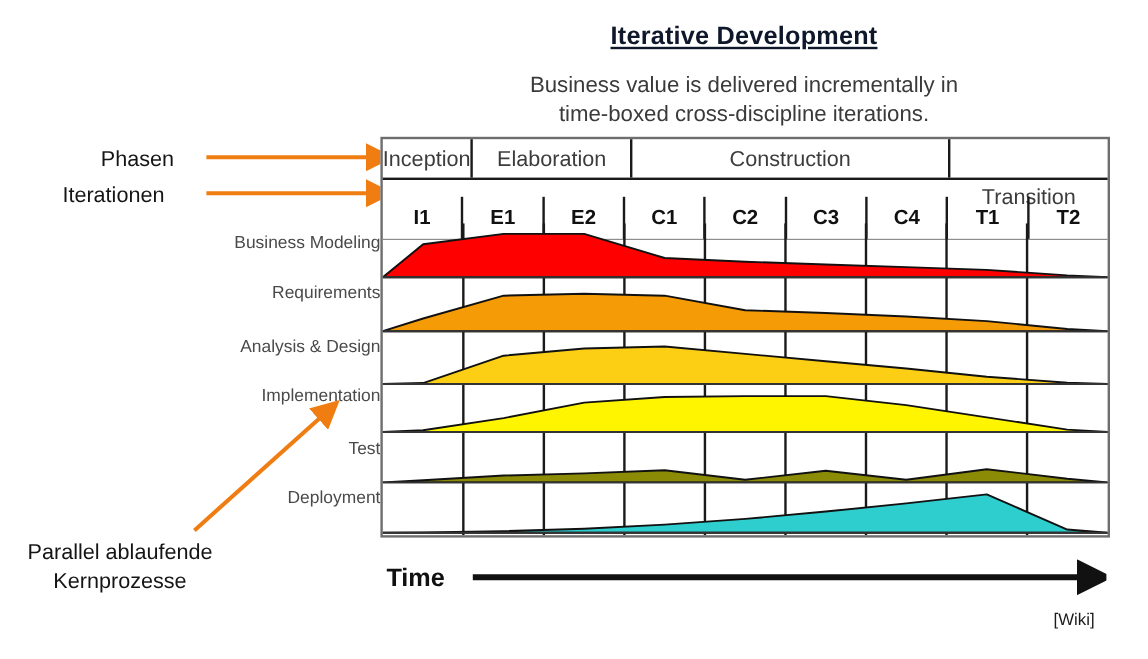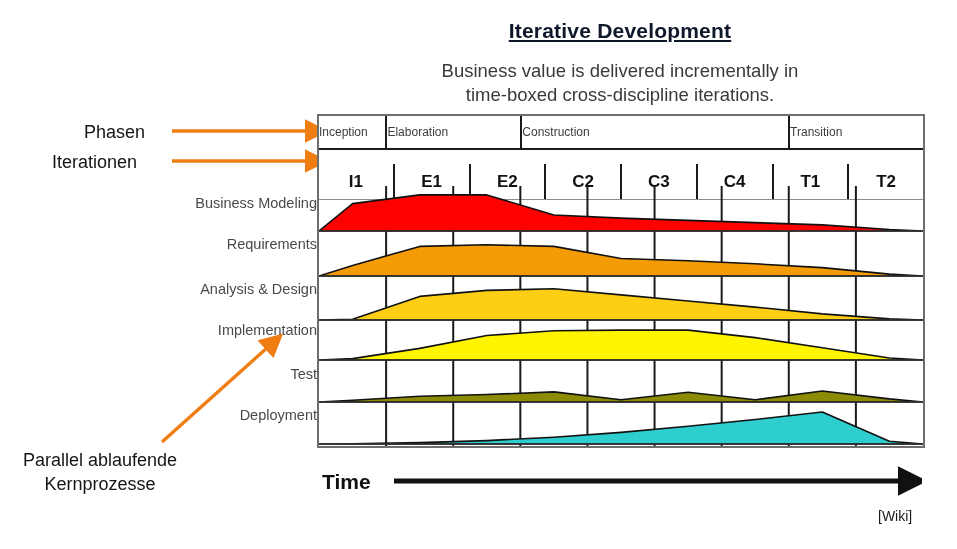--- a/index.html
+++ b/index.html
@@ -91,22 +91,22 @@
     border-bottom: 2px solid #1a1a1a;
   }
   #iteration-row {
     top: 48px;
     height: 36px;
     border-bottom: 1px solid #8d8d8d;
   }
   .phase-cell {
     display: flex;
     align-items: center;
-    justify-content: flex-start;
-    font-size: 12px;
+    justify-content: center;
+    font-size: 18px;
     color: #3c3c3c;
     border-right: 2px solid #1a1a1a;
     box-sizing: border-box;
     height: 100%;
   }
   .phase-cell:last-child { border-right: none; }
   .iter-cell {
     display: flex;
     align-items: center;
     justify-content: center;
@@ -202,33 +202,36 @@
   <div id="phase-row">
       <div class="phase-cell" style="flex: 1 1 0%;">
         <span>Inception</span>
       </div>
       <div class="phase-cell" style="flex: 2 1 0%;">
         <span>Elaboration</span>
       </div>
       <div class="phase-cell" style="flex: 4 1 0%;">
         <span>Construction</span>
       </div>
-      <div class="phase-cell" style="flex: 2 1 0%;">
+      <div class="phase-cell" style="flex: 2 1 0%; margin-top: 32px;">
         <span>Transition</span>
       </div>
     </div>
   <div id="iteration-row">
       <div class="iter-cell" style="flex: 1 1 0%;">
         <span>I1</span>
       </div>
       <div class="iter-cell" style="flex: 1 1 0%;">
         <span>E1</span>
       </div>
       <div class="iter-cell" style="flex: 1 1 0%;">
         <span>E2</span>
+      </div>
+      <div class="iter-cell" style="flex: 1 1 0%;">
+        <span>C1</span>
       </div>
       <div class="iter-cell" style="flex: 1 1 0%;">
         <span>C2</span>
       </div>
       <div class="iter-cell" style="flex: 1 1 0%;">
         <span>C3</span>
       </div>
       <div class="iter-cell" style="flex: 1 1 0%;">
         <span>C4</span>
       </div>

